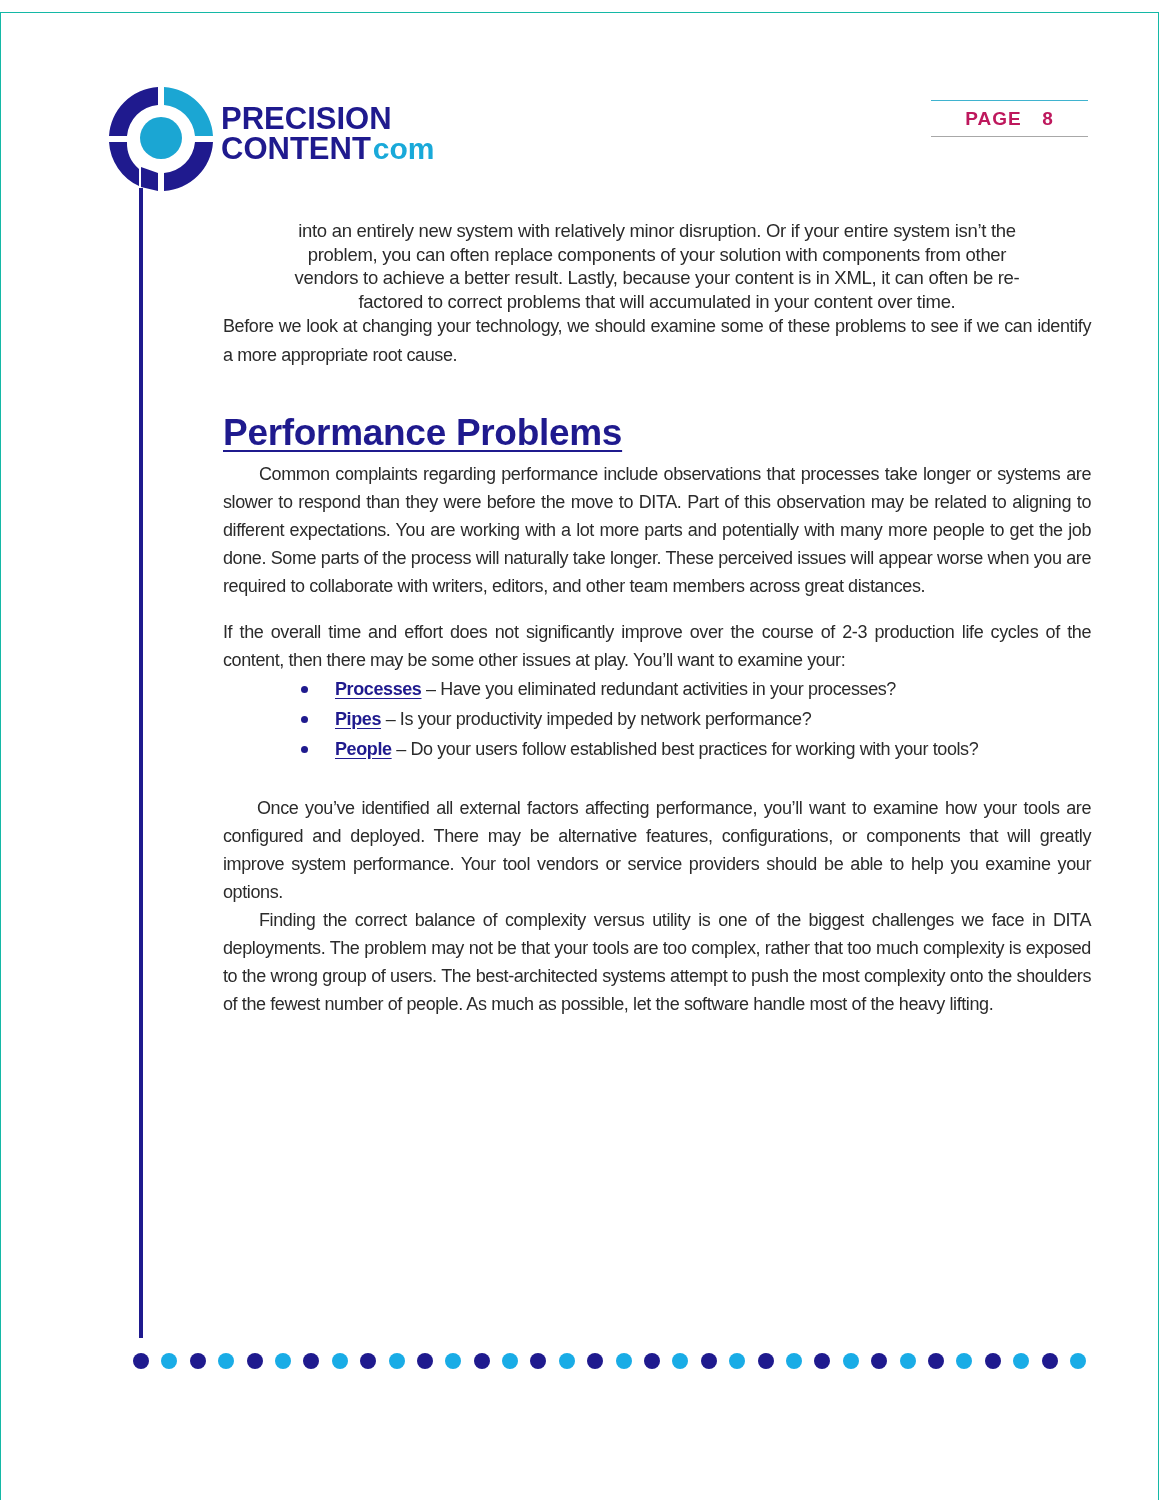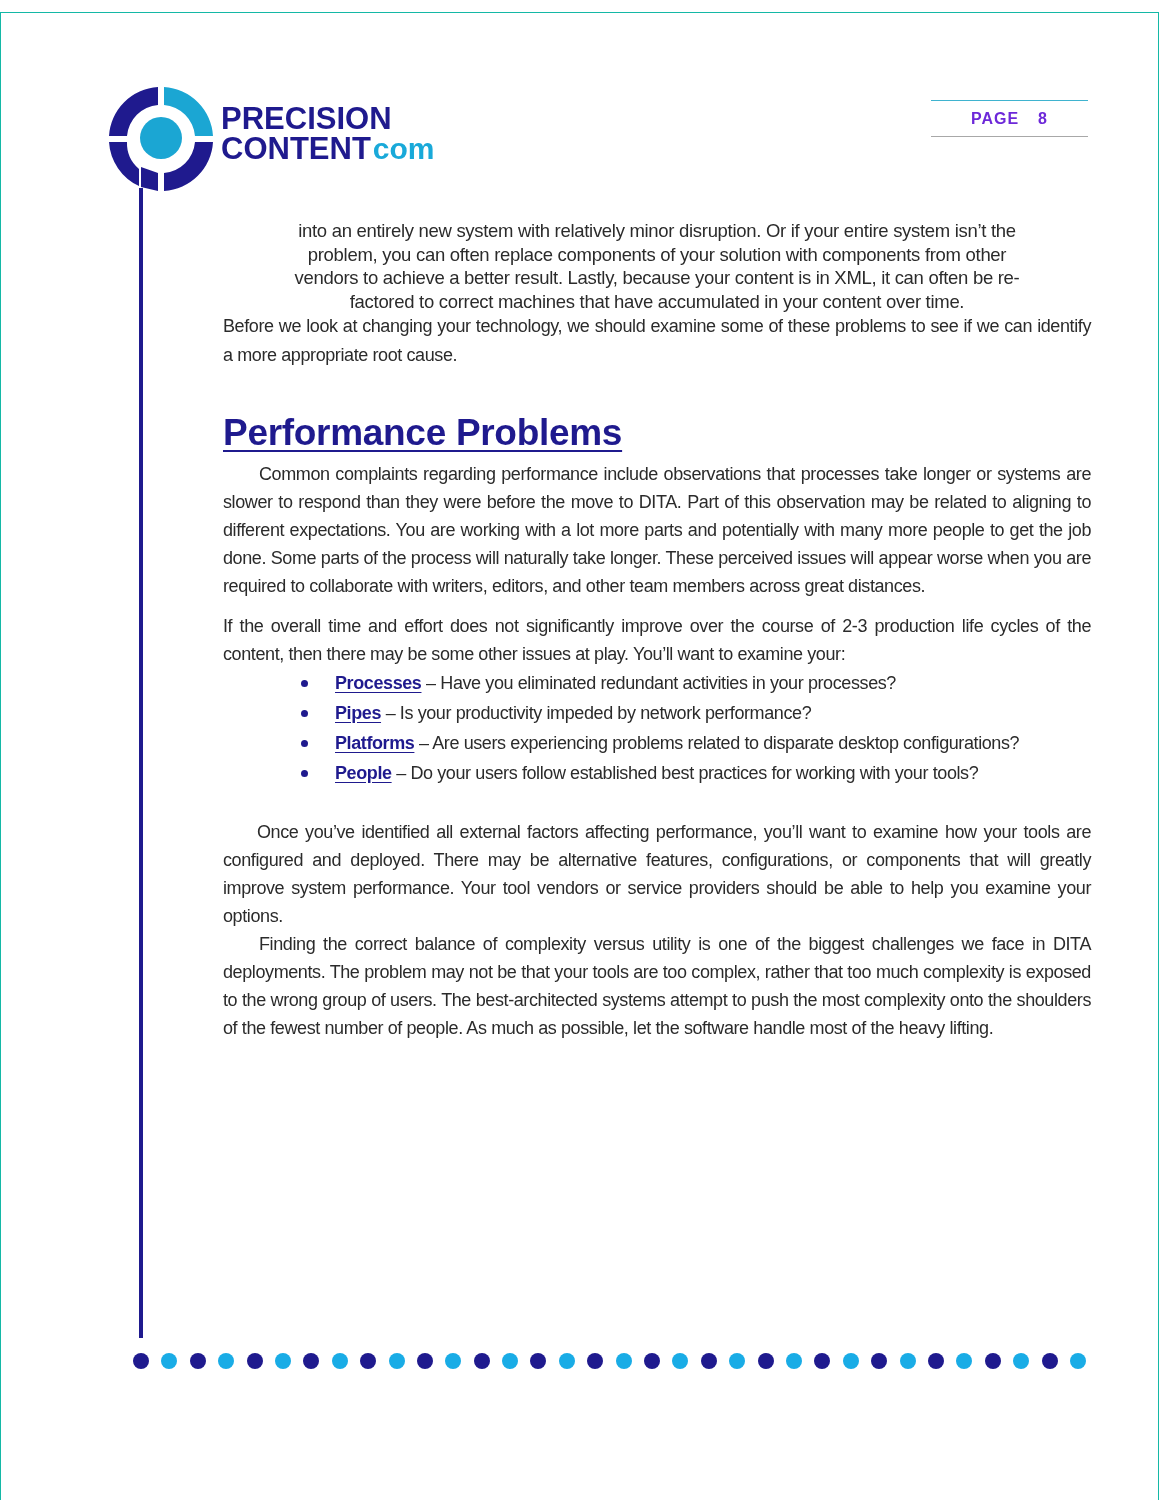--- a/index.html
+++ b/index.html
@@ -9,21 +9,21 @@
       border: 1px solid #14b8a6; background: #ffffff;
     }
     .logo { position: absolute; left: 104px; top: 70px; width: 112px; height: 112px; }
     .brand { position: absolute; left: 220px; top: 92px; font-family: "Liberation Sans", sans-serif; font-weight: bold; color: #1f1a8e; line-height: 28px; }
     .brand .l1 { font-size: 31px; letter-spacing: 0px; display: block; height: 30px; }
     .brand .l2 { font-size: 31px; display: block; }
     .brand .com { color: #19a9d9; font-size: 30px; font-weight: bold; margin-left: 2px; }
     .vline { position: absolute; left: 138px; top: 175px; width: 4px; height: 1150px; background: #1f1a8e; }
 
     .pagebox { position: absolute; left: 930px; top: 87px; width: 157px; height: 35px; border-top: 1px solid #3fb3cf; border-bottom: 1px solid #a8a8a8; }
-    .pagebox span { display: block; text-align: center; font-family: "Liberation Sans", sans-serif; font-weight: bold; font-size: 16px; color: #6d28d9; line-height: 35px; letter-spacing: 1px; word-spacing: 4px; }
+    .pagebox span { display: block; text-align: center; font-family: "Liberation Sans", sans-serif; font-weight: bold; font-size: 19px; color: #be185d; line-height: 35px; letter-spacing: 1px; word-spacing: 4px; }
 
     .content { position: absolute; left: 222px; top: 206px; width: 868px; font-family: "Liberation Sans", sans-serif; color: #2b2b2b; }
     .centered { text-align: center; font-size: 18.5px; line-height: 23.5px; letter-spacing: -0.3px; }
     .para { font-size: 18px; line-height: 28px; text-align: justify; letter-spacing: -0.4px; margin: 0; }
     .indent { text-indent: 36px; }
     h2 { font-family: "Liberation Sans", sans-serif; font-weight: bold; color: #1f1a8e; text-decoration: underline; text-decoration-thickness: 2px; text-underline-offset: 5px; text-align: left; font-size: 37px; margin: 0; line-height: 46px; letter-spacing: -0.3px; }
     ul.bl { list-style: none; margin: 0; padding: 0 0 0 78px; }
     ul.bl li { position: relative; padding-left: 34px; font-size: 18px; line-height: 30px; letter-spacing: -0.4px; text-align: justify; }
     ul.bl li .dot { position: absolute; left: 0; top: 12px; width: 7px; height: 7px; background: #1f1a8e; border-radius: 50%; }
     ul.bl li a { color: #1f1a8e; font-weight: bold; text-decoration: underline; text-underline-offset: 3px; }
@@ -59,32 +59,31 @@
 
   <div class="pagebox">
     <span style="white-space:pre;">PAGE  8</span>
   </div>
 
   <div class="content">
     <div class="centered">
       <div>into an entirely new system with relatively minor disruption. Or if your entire system isn’t the</div>
       <div>problem, you can often replace components of your solution with components from other</div>
       <div>vendors to achieve a better result. Lastly, because your content is in XML, it can often be re-</div>
-      <div>factored to correct machines that have accumulated in your content over time.</div>
+      <div>factored to correct problems that will accumulated in your content over time.</div>
     </div>
     <p class="para" style="margin-top:-1px; line-height:29px;">Before we look at changing your technology, we should examine some of these problems to see if we can identify a more appropriate root cause.</p>
 
     <h2 style="margin-top:40px; margin-bottom:4px;">Performance Problems</h2>
     <p class="para indent">Common complaints regarding performance include observations that processes take longer or systems are slower to respond than they were before the move to DITA. Part of this observation may be related to aligning to different expectations. You are working with a lot more parts and potentially with many more people to get the job done. Some parts of the process will naturally take longer. These perceived issues will appear worse when you are required to collaborate with writers, editors, and other team members across great distances.</p>
-    <p class="para" style="margin-top:12px;">If the overall time and effort does not significantly improve over the course of 2-3 production life cycles of the content, then there may be some other issues at play. You’ll want to examine your:</p>
+    <p class="para" style="margin-top:18px;">If the overall time and effort does not significantly improve over the course of 2-3 production life cycles of the content, then there may be some other issues at play. You’ll want to examine your:</p>
 
     <ul class="bl" style="">
       <li><span class="dot"></span><a>Processes</a><span> – Have you eliminated redundant activities in your processes?</span></li>
       <li><span class="dot"></span><a>Pipes</a><span> – Is your productivity impeded by network performance?</span></li>
-      <li><span class="dot"></span><a>Platforms</a><span> – Are users experiencing problems related to disparate desktop configurations?</span></li>
       <li><span class="dot"></span><a>People</a><span> – Do your users follow established best practices for working with your tools?</span></li>
     </ul>
 
     <p class="para" style="margin-top:30px; text-indent:34px;">Once you’ve identified all external factors affecting performance, you’ll want to examine how your tools are configured and deployed. There may be alternative features, configurations, or components that will greatly improve system performance. Your tool vendors or service providers should be able to help you examine your options.</p>
 
     <p class="para indent">Finding the correct balance of complexity versus utility is one of the biggest challenges we face in DITA deployments. The problem may not be that your tools are too complex, rather that too much complexity is exposed to the wrong group of users. The best-architected systems attempt to push the most complexity onto the shoulders of the fewest number of people. As much as possible, let the software handle most of the heavy lifting.</p>
   </div>
 
   <div class="dots" id="dots">
       <span style="background: rgb(31, 26, 142);"></span>

